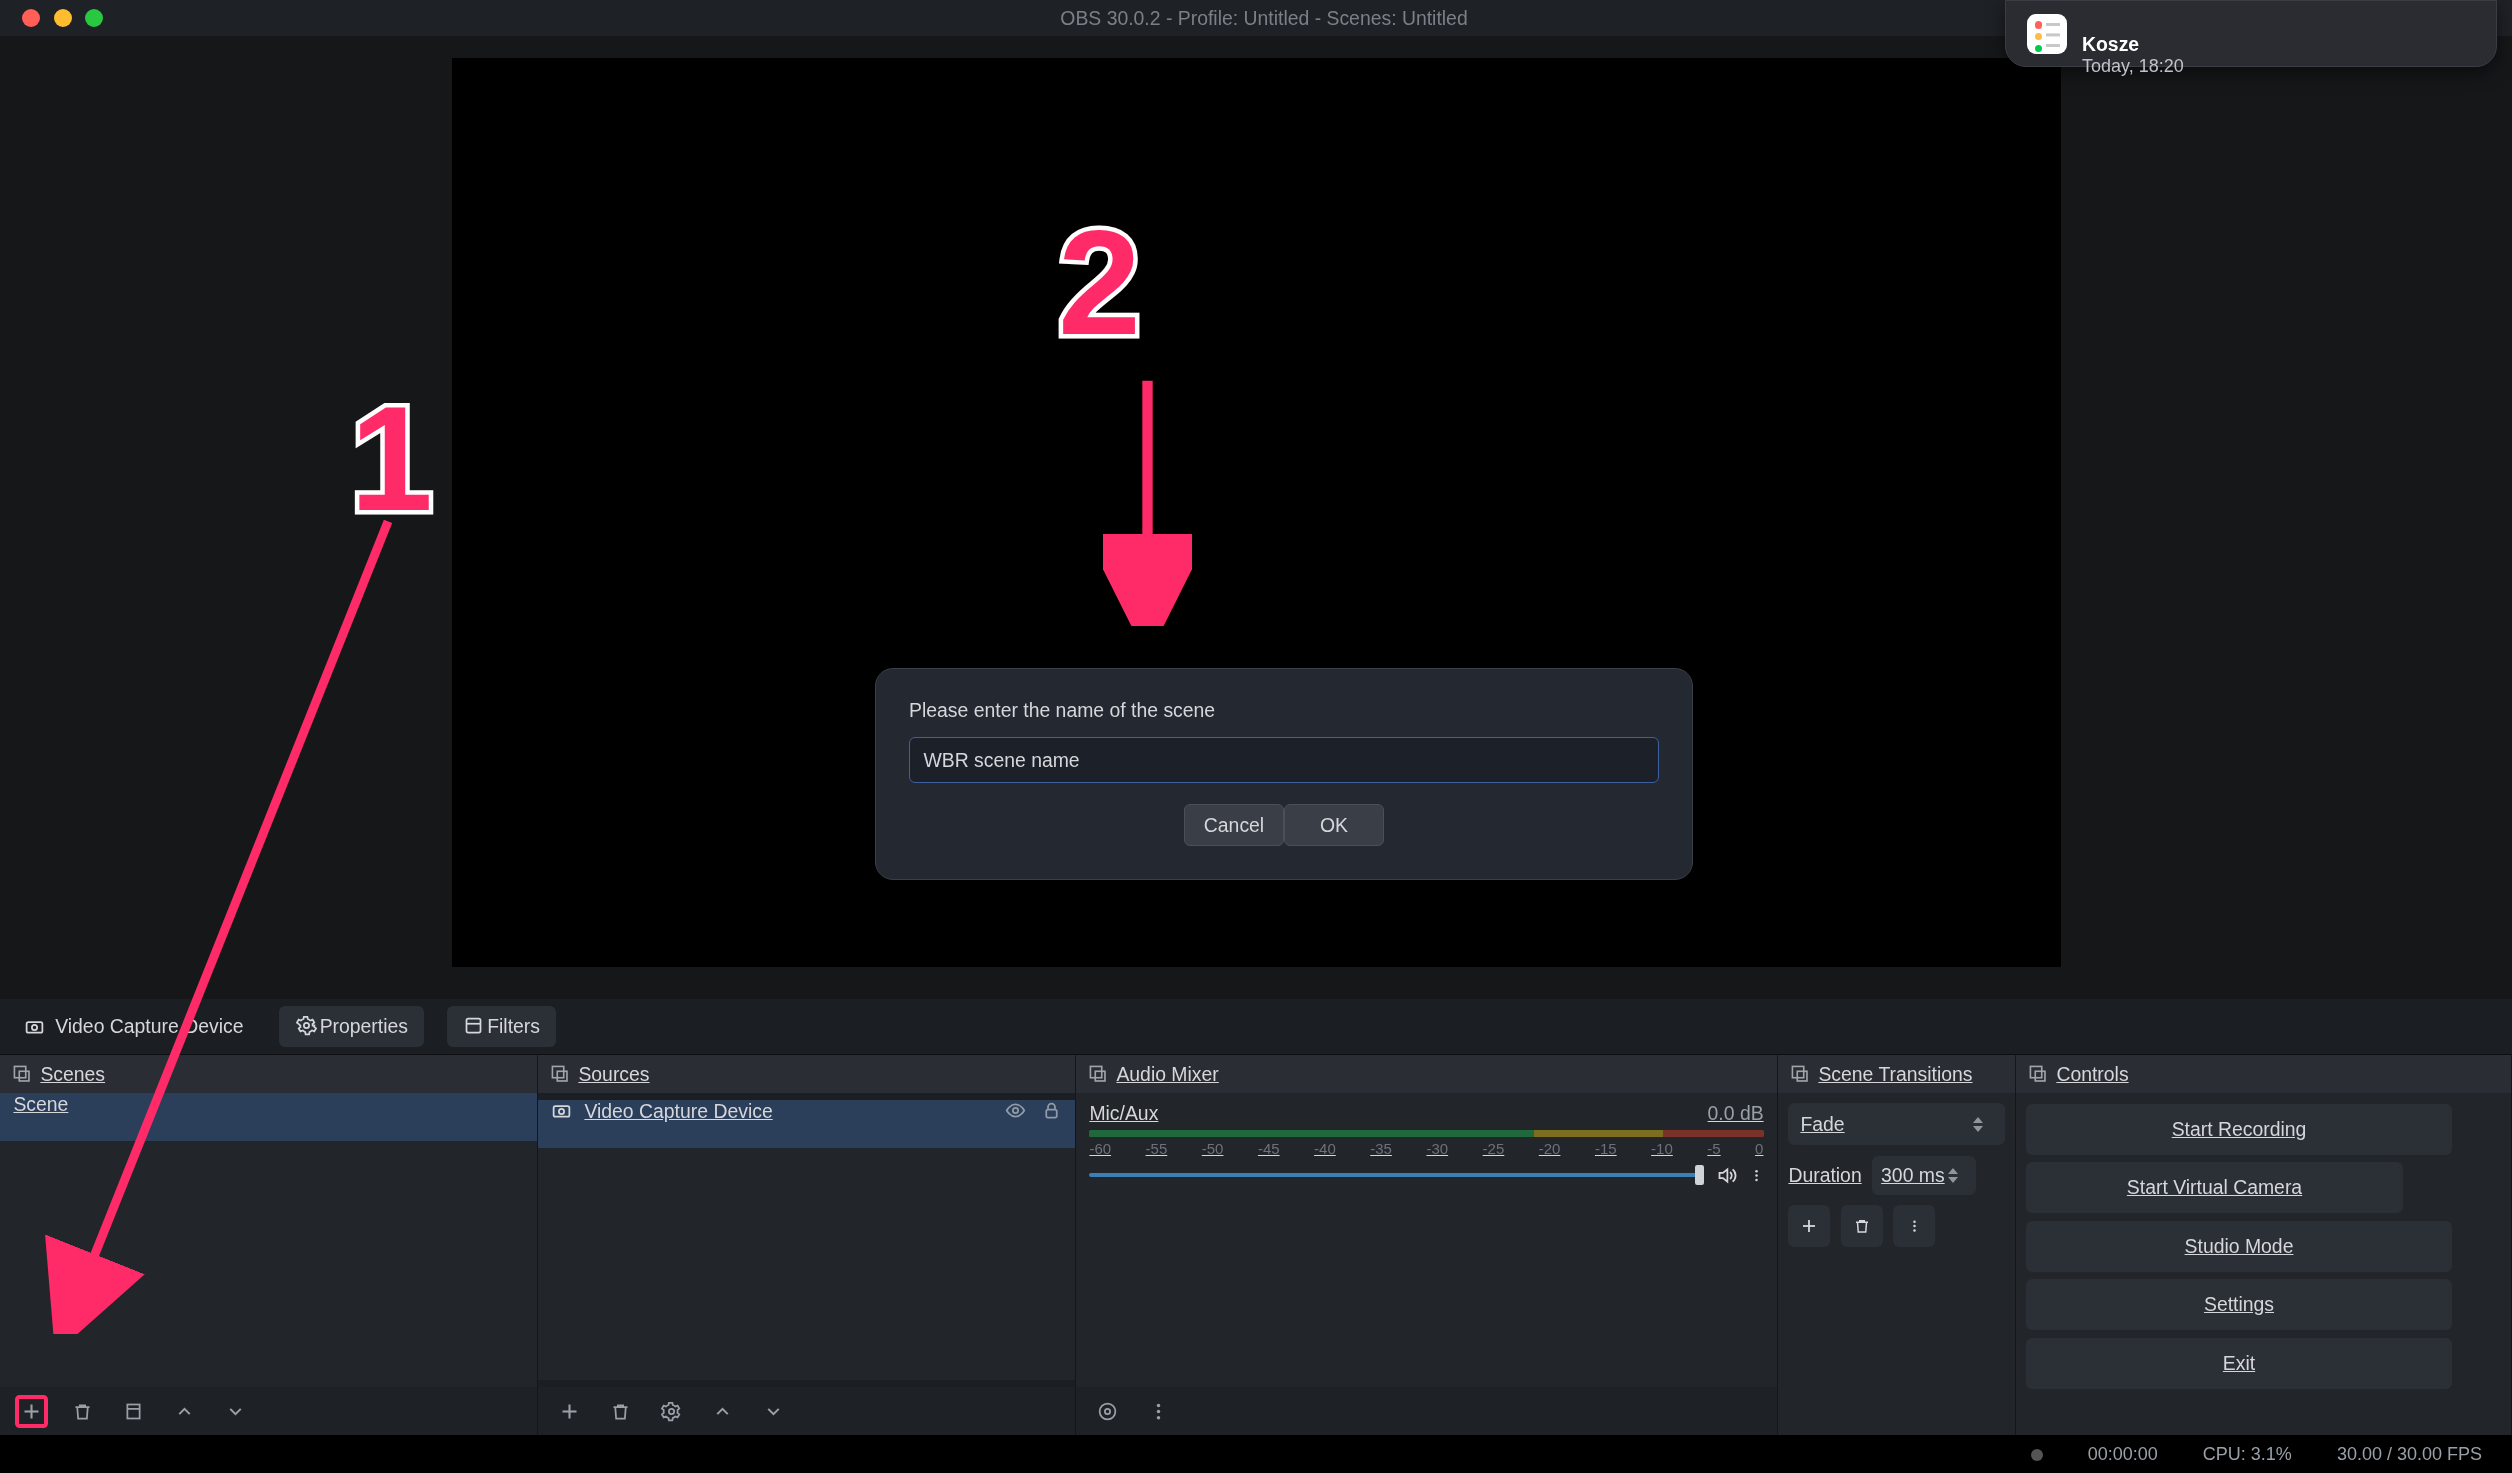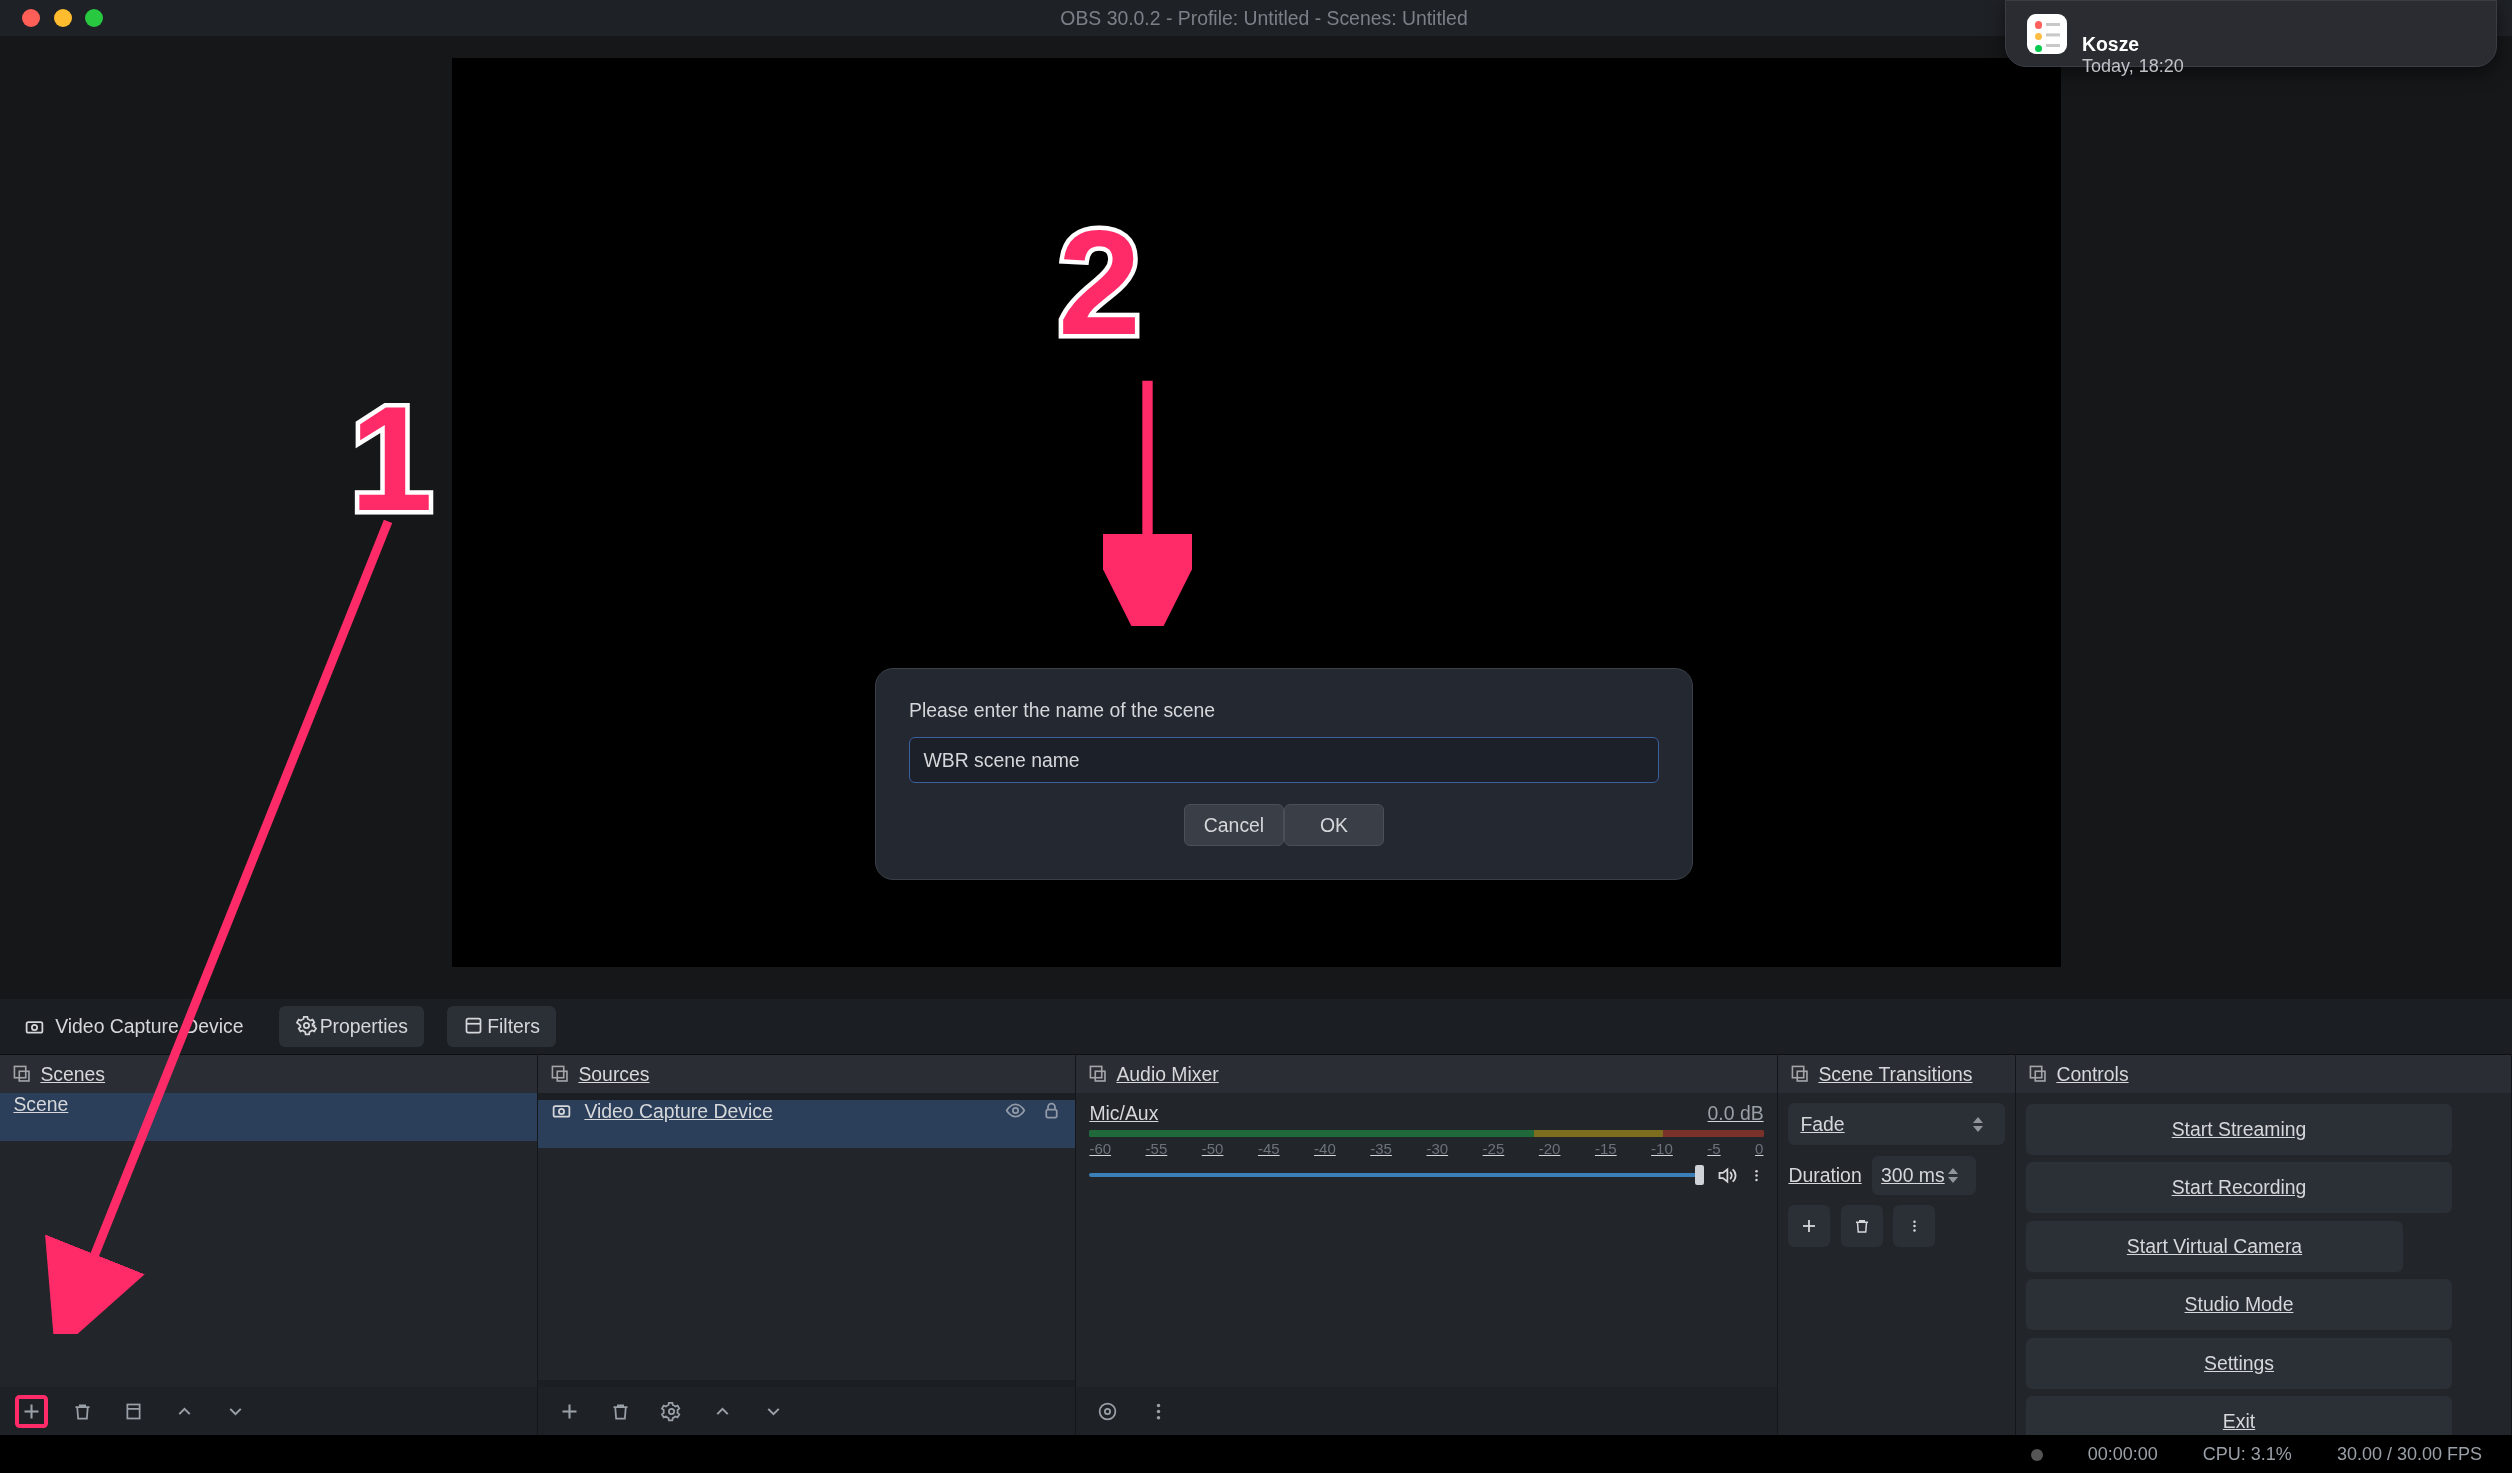--- a/index.html
+++ b/index.html
@@ -666,21 +666,20 @@
 
     <div class="panel controls">
       <div class="panel-header">
         <svg class="pop-icon" viewBox="0 0 24 24" fill="none" stroke="currentColor" stroke-width="2">
             <rect x="3" y="3" width="14" height="14"></rect>
             <rect x="9" y="9" width="12" height="12"></rect>
           </svg>
         <span>Controls</span>
       </div>
       <div class="panel-body" style="padding-top:3px; padding-right:49px;">
-        <div class="ctrl-btn">Start Streaming</div>
         <div class="ctrl-btn">Start Recording</div>
         <div class="ctrl-wrap">
           <div class="ctrl-btn" style="margin-right:10.4px">Start Virtual Camera</div>
         </div>
         <div class="ctrl-btn">Studio Mode</div>
         <div class="ctrl-btn">Settings</div>
         <div class="ctrl-btn">Exit</div>
       </div>
     </div>
 

